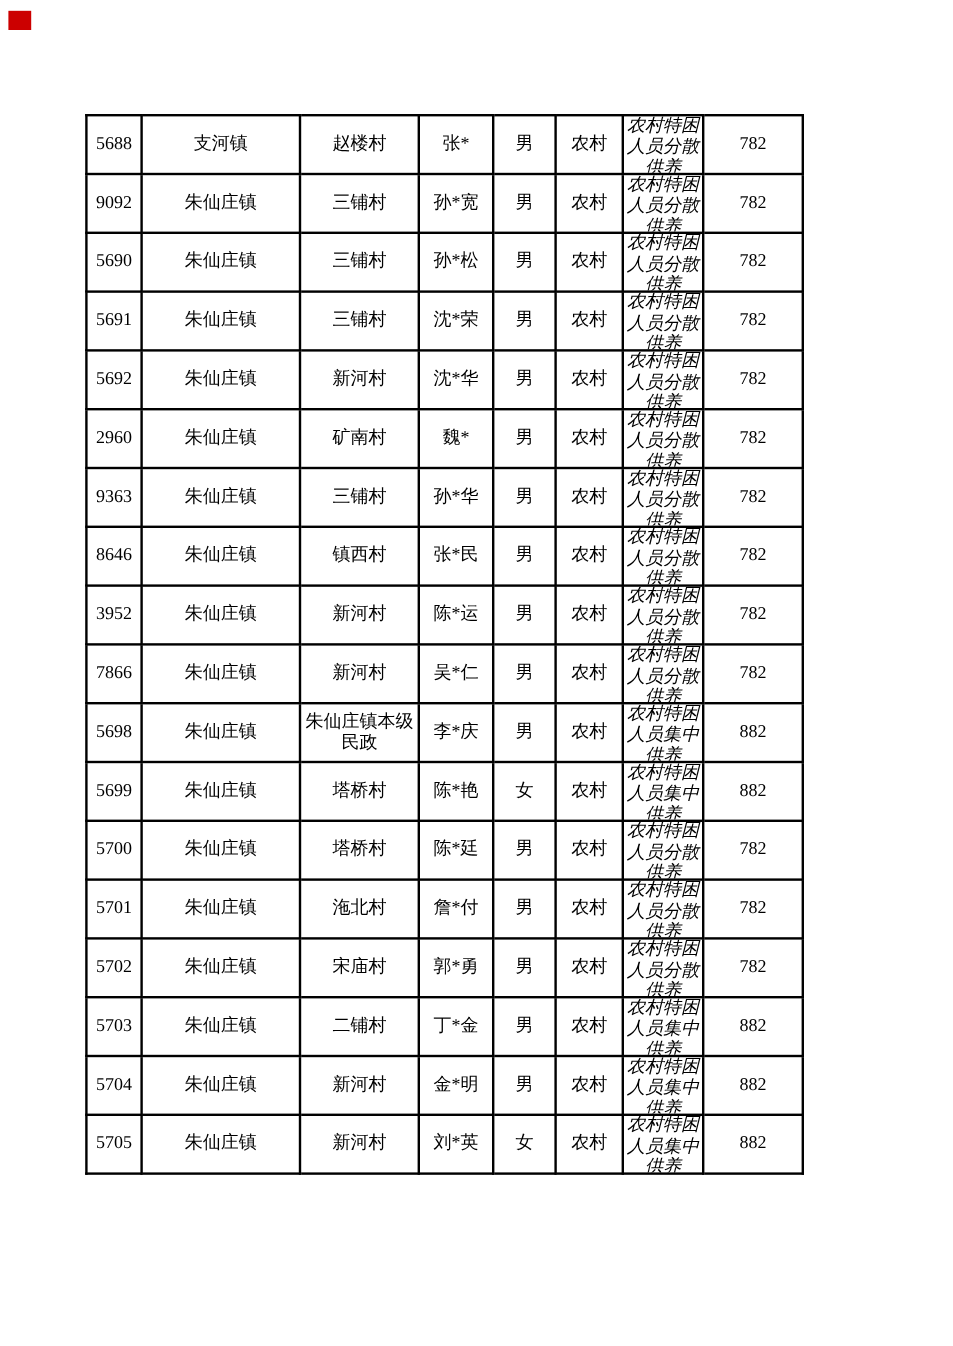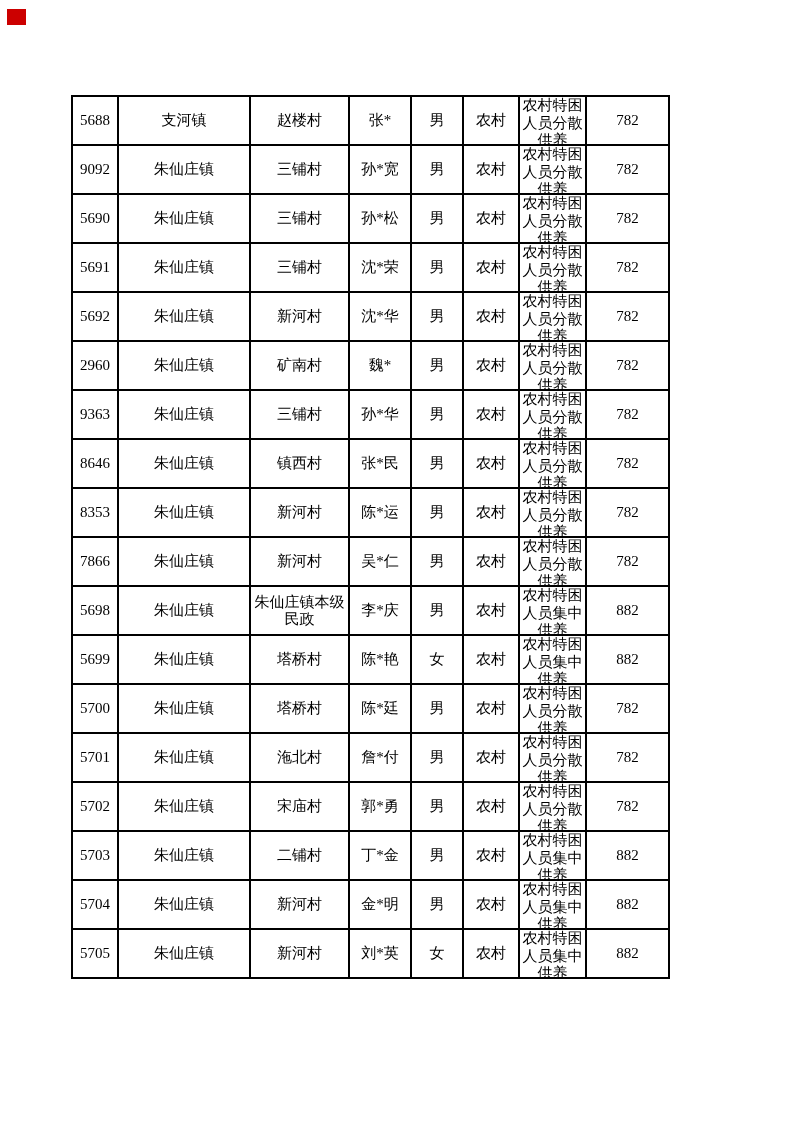--- a/index.html
+++ b/index.html
@@ -33,21 +33,21 @@
     border: 2px solid #000;
     padding: 0;
     text-align: center;
     vertical-align: middle;
     font-size: 15px;
     line-height: 17px;
     word-break: break-all;
     overflow: hidden;
     color: #000;
   }
-  td.col-category { vertical-align: top; }
+  td.col-category { vertical-align: top; font-style: italic; }
   .cat {
     height: 47px;
     line-height: 17.5px;
     overflow: hidden;
     text-align: center;
     word-break: break-all;
     padding: 0 2px;
   }
 </style>
 </head>
@@ -157,21 +157,21 @@
           <td>镇西村</td>
           <td>张*民</td>
           <td>男</td>
           <td>农村</td>
           <td class="col-category">
             <div class="cat">农村特困人员分散供养</div>
           </td>
           <td>782</td>
         </tr>
         <tr>
-          <td>8353</td>
+          <td>3952</td>
           <td>朱仙庄镇</td>
           <td>新河村</td>
           <td>陈*运</td>
           <td>男</td>
           <td>农村</td>
           <td class="col-category">
             <div class="cat">农村特困人员分散供养</div>
           </td>
           <td>782</td>
         </tr>

